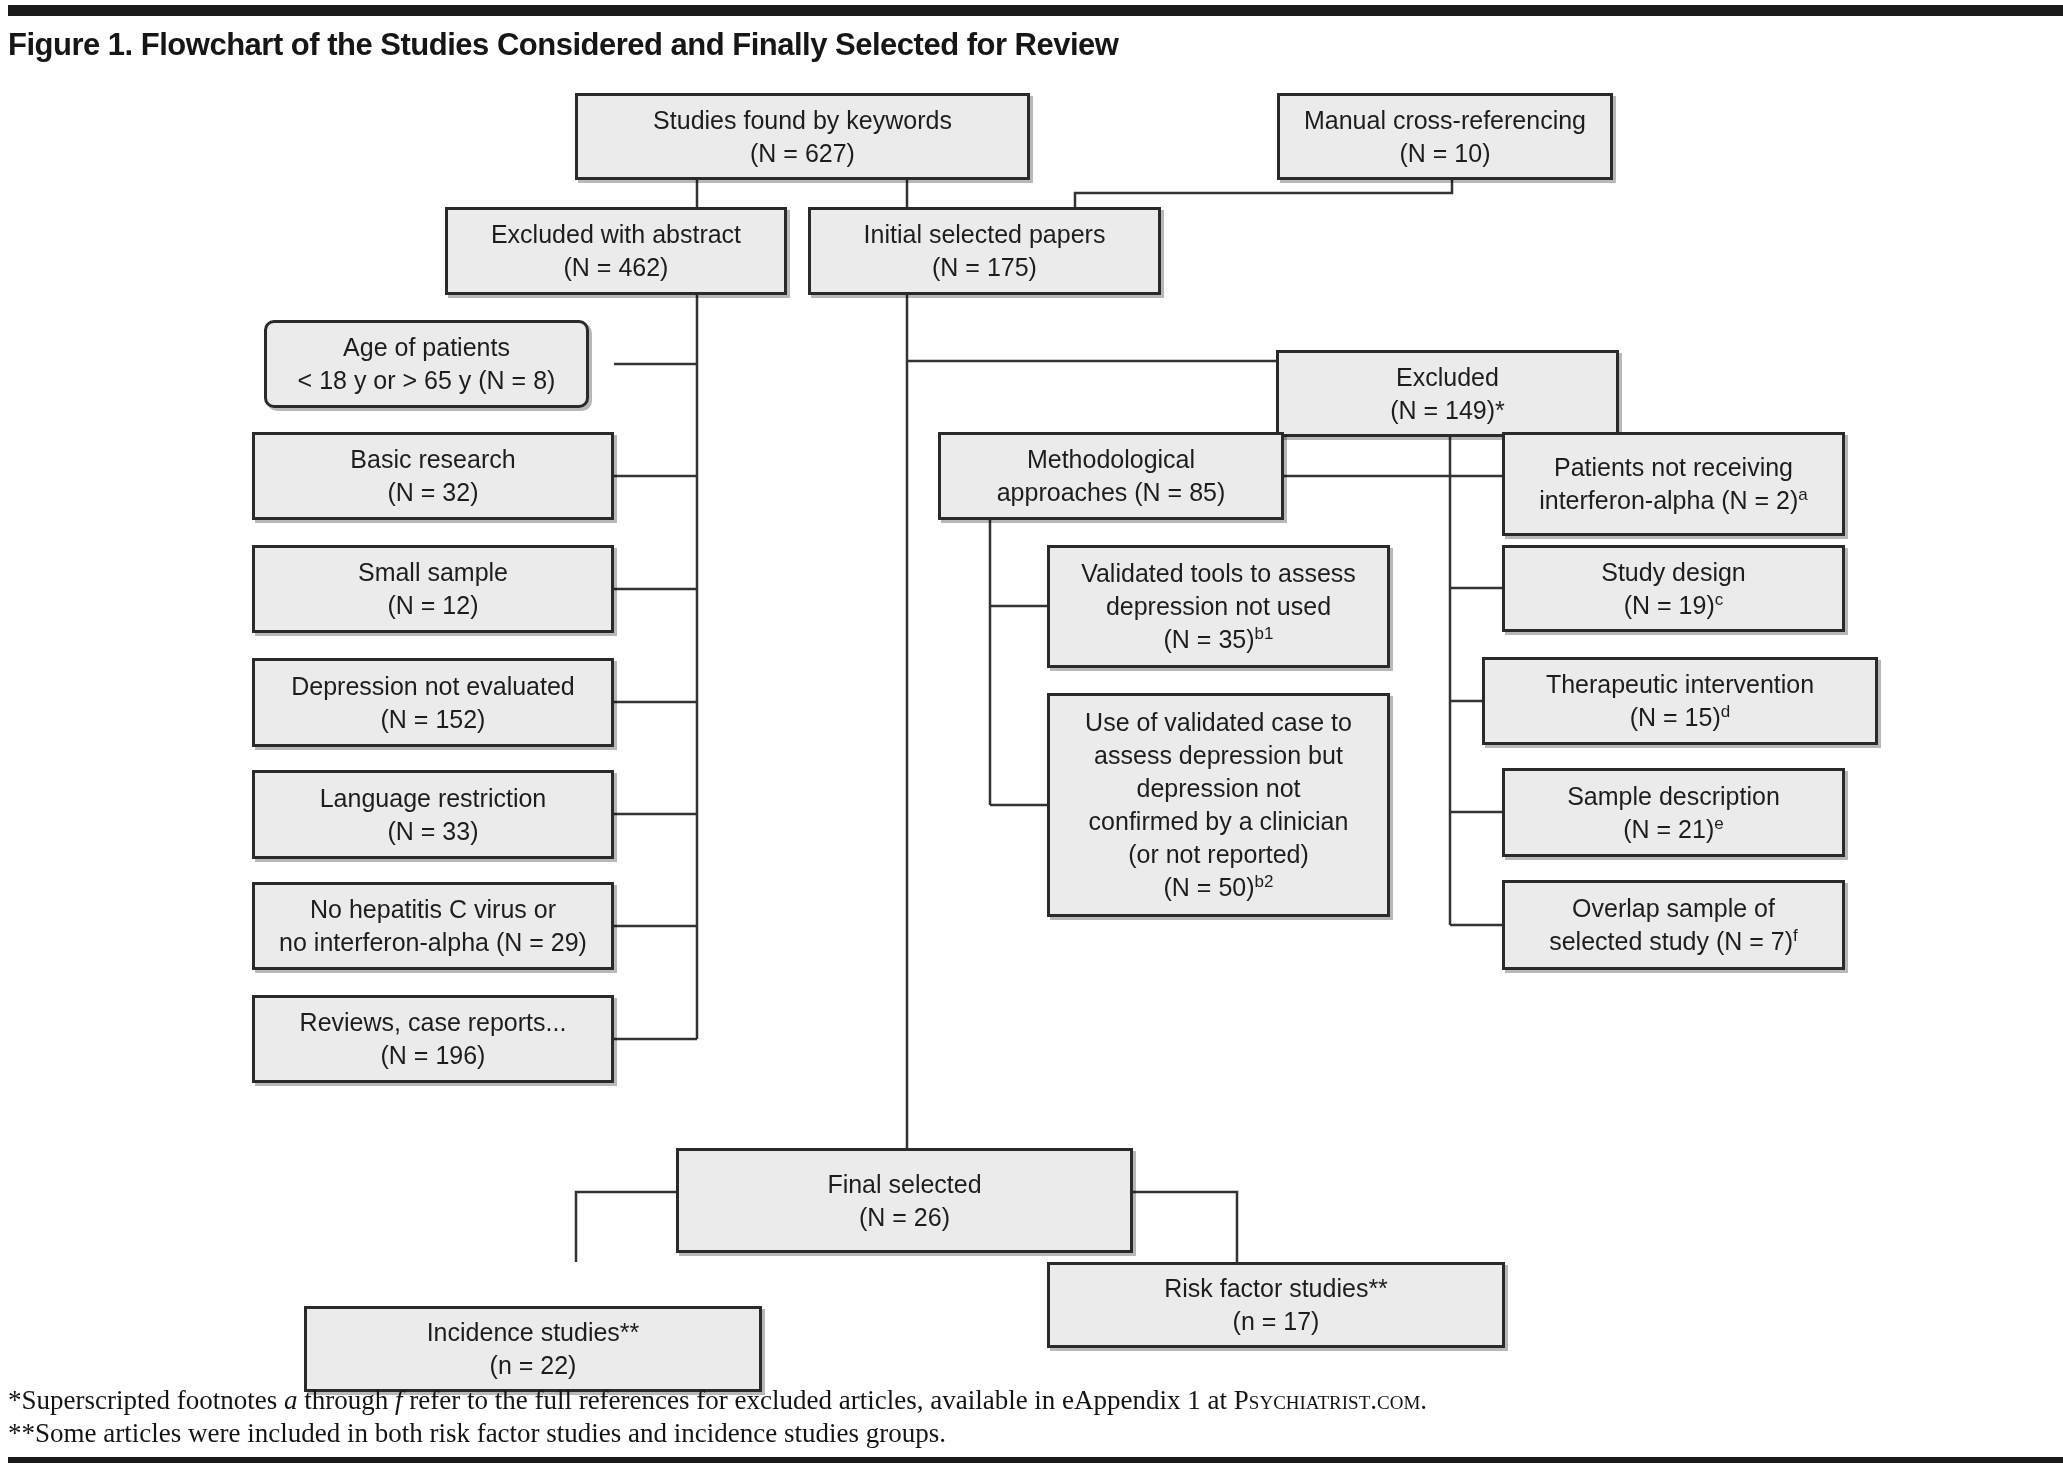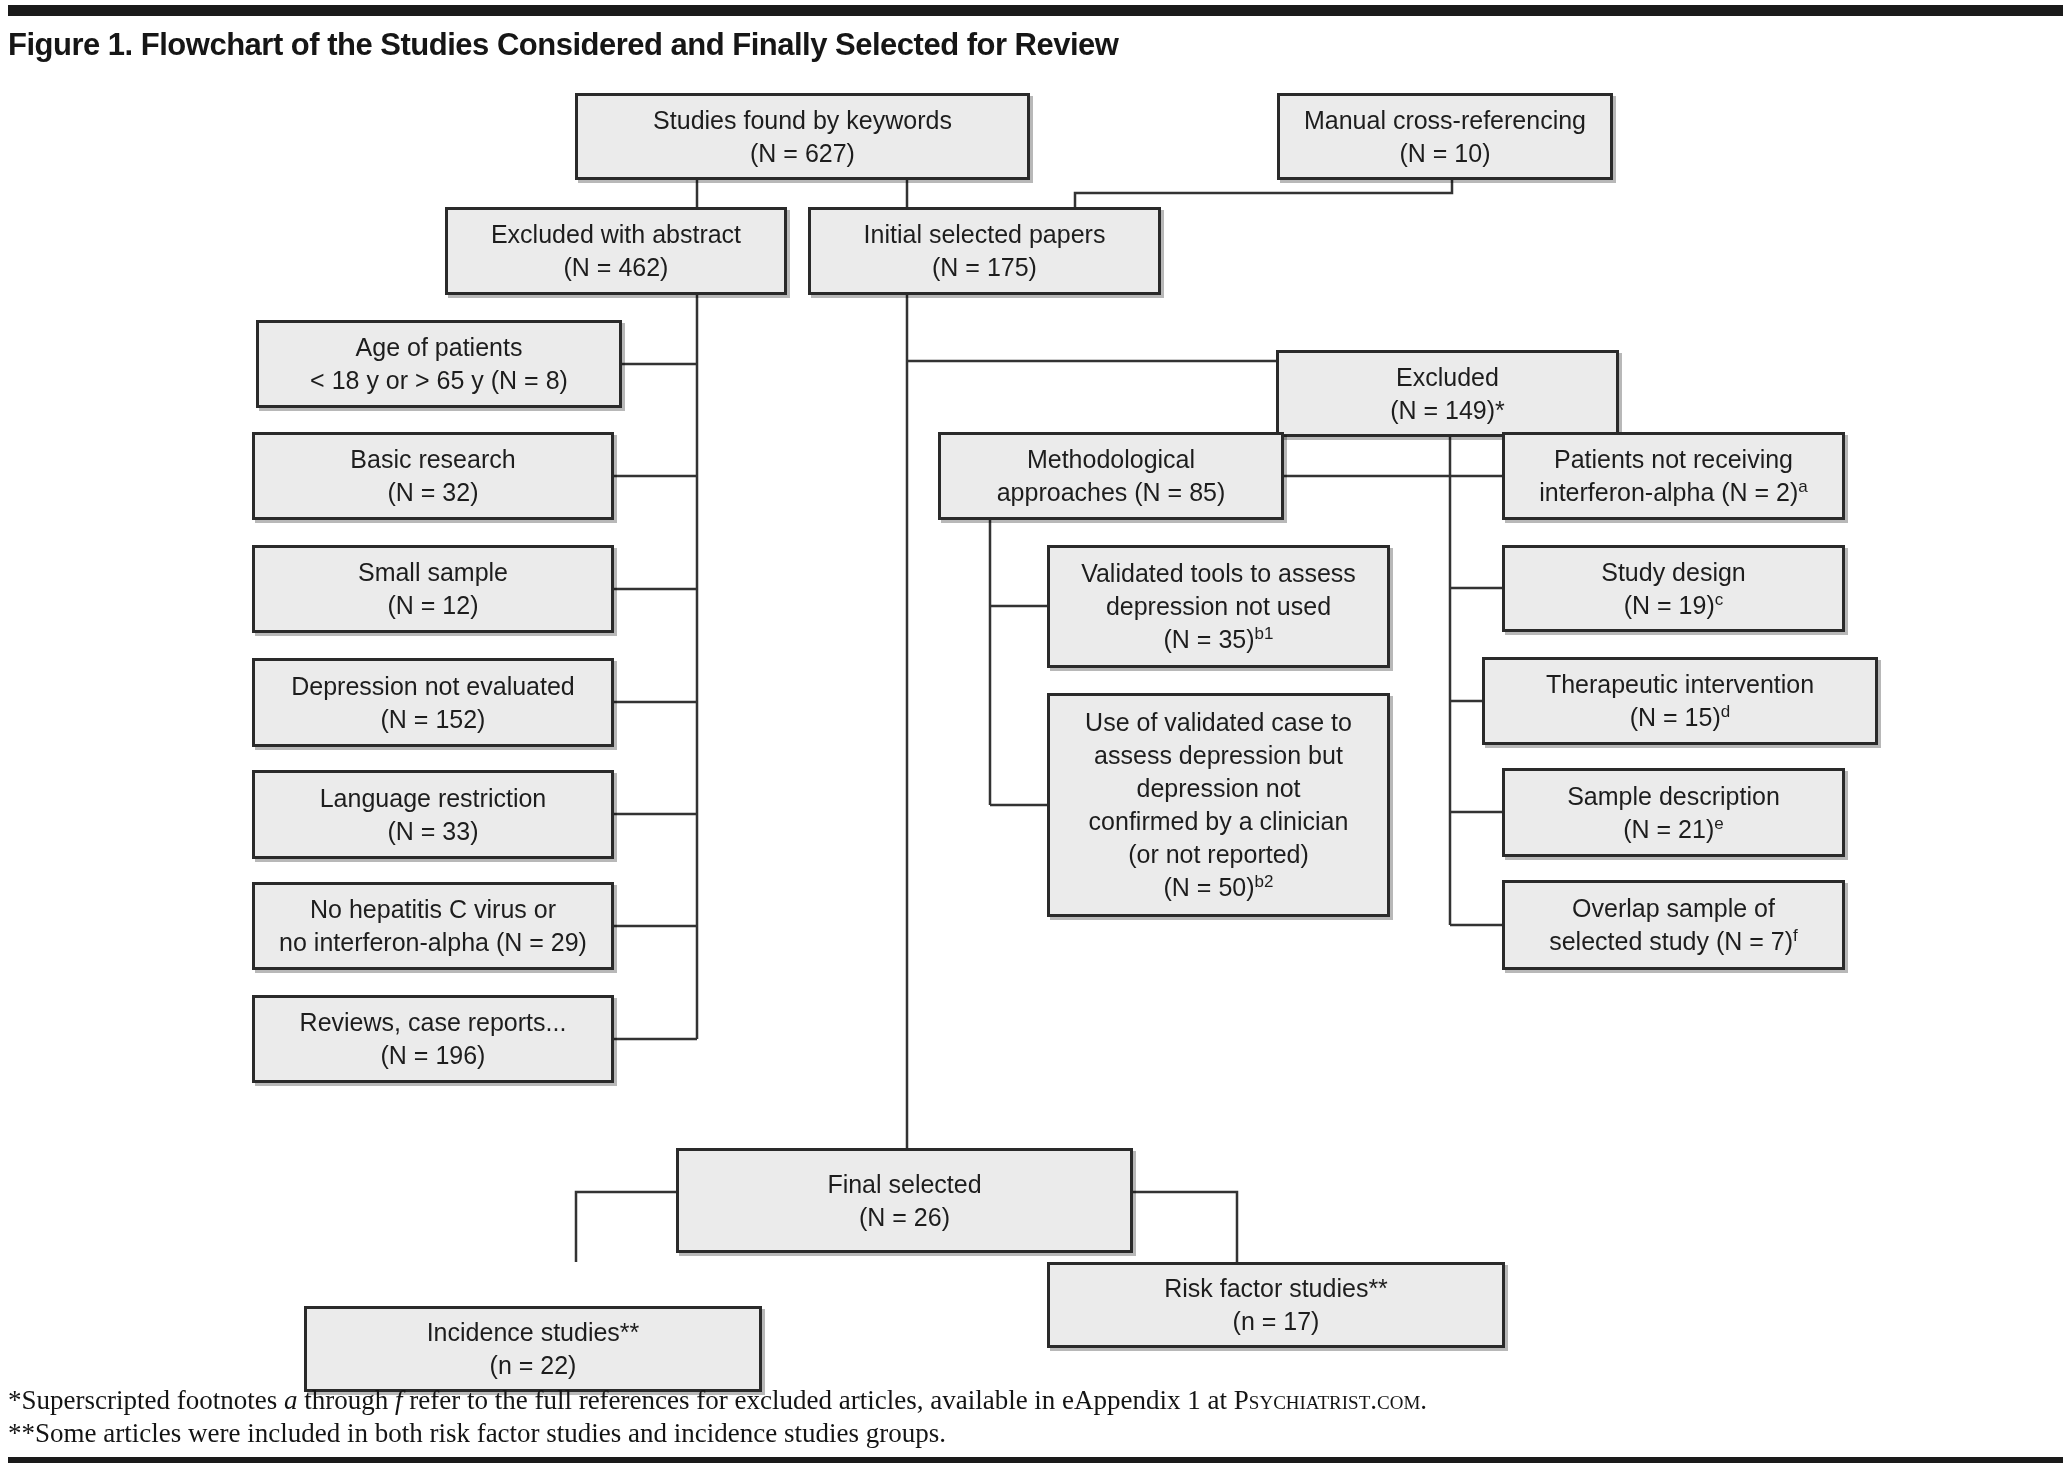--- a/index.html
+++ b/index.html
@@ -109,21 +109,21 @@
         <div class="fline"><span>(N = 10)</span></div>
       </div>
       <div class="fbox" style="left: 445px; top: 207px; width: 342px; height: 88px;">
         <div class="fline"><span>Excluded with abstract</span></div>
         <div class="fline"><span>(N = 462)</span></div>
       </div>
       <div class="fbox" style="left: 808px; top: 207px; width: 353px; height: 88px;">
         <div class="fline"><span>Initial selected papers</span></div>
         <div class="fline"><span>(N = 175)</span></div>
       </div>
-      <div class="fbox" style="left: 256px; top: 320px; width: 366px; height: 88px;">
+      <div class="fbox" style="left: 264px; top: 320px; width: 325px; height: 88px; border-radius: 10px;">
         <div class="fline"><span>Age of patients</span></div>
         <div class="fline"><span>&lt; 18 y or &gt; 65 y (N = 8)</span></div>
       </div>
       <div class="fbox" style="left: 252px; top: 432px; width: 362px; height: 88px;">
         <div class="fline"><span>Basic research</span></div>
         <div class="fline"><span>(N = 32)</span></div>
       </div>
       <div class="fbox" style="left: 252px; top: 545px; width: 362px; height: 88px;">
         <div class="fline"><span>Small sample</span></div>
         <div class="fline"><span>(N = 12)</span></div>
@@ -145,21 +145,21 @@
         <div class="fline"><span>(N = 196)</span></div>
       </div>
       <div class="fbox" style="left: 1276px; top: 320px; width: 343px; height: 87px; margin-top: 30px;">
         <div class="fline"><span>Excluded</span></div>
         <div class="fline"><span>(N = 149)*</span></div>
       </div>
       <div class="fbox" style="left: 938px; top: 432px; width: 346px; height: 88px;">
         <div class="fline"><span>Methodological</span></div>
         <div class="fline"><span>approaches (N = 85)</span></div>
       </div>
-      <div class="fbox" style="left: 1502px; top: 432px; width: 343px; height: 88px;">
+      <div class="fbox" style="left: 1502px; top: 432px; width: 343px; height: 104px;">
         <div class="fline"><span>Patients not receiving</span></div>
         <div class="fline"><span>interferon-alpha (N = 2)</span><sup>a</sup></div>
       </div>
       <div class="fbox" style="left: 1047px; top: 545px; width: 343px; height: 123px;">
         <div class="fline"><span>Validated tools to assess</span></div>
         <div class="fline"><span>depression not used</span></div>
         <div class="fline"><span>(N = 35)</span><sup>b1</sup></div>
       </div>
       <div class="fbox" style="left: 1502px; top: 545px; width: 343px; height: 87px;">
         <div class="fline"><span>Study design</span></div>

